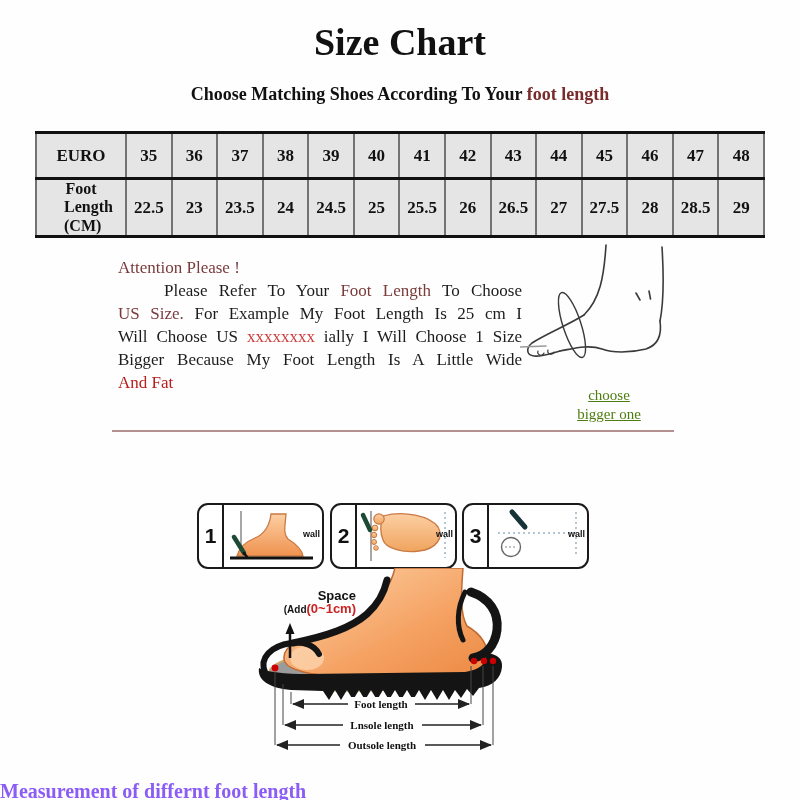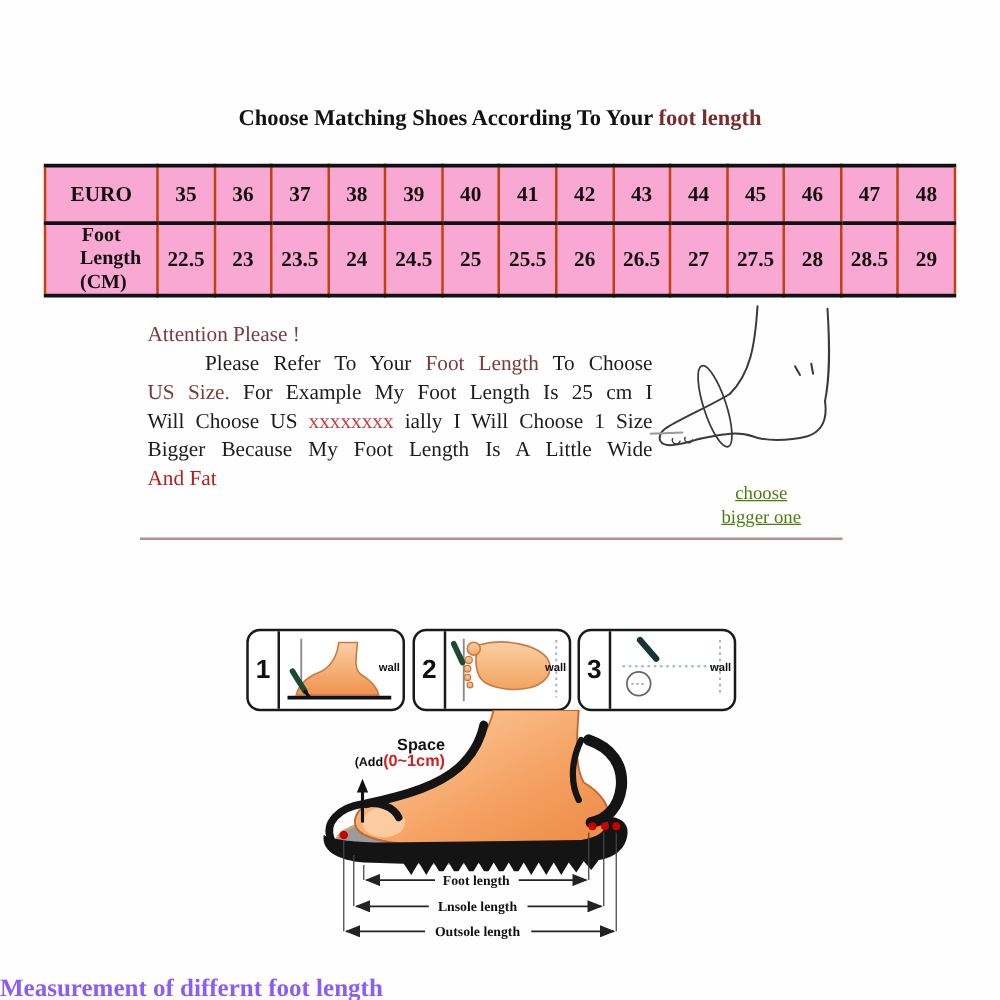--- a/index.html
+++ b/index.html
@@ -18,22 +18,22 @@
     text-align:center; font-size:18px; font-weight:bold; color:#111;
   }
   .subtitle .accent { color:#7a2b2b; }
 
   table.size {
     position:absolute; left:35px; top:131px; width:730px;
     border-collapse:collapse; table-layout:fixed;
     border-top:3px solid #111; border-bottom:3px solid #111;
   }
   table.size th, table.size td {
-    border:2px solid #c2410c; text-align:center; vertical-align:middle;
-    font-weight:bold; font-size:17px; color:#111; background:#f9a8d4;
+    border:2px solid #737373; text-align:center; vertical-align:middle;
+    font-weight:bold; font-size:17px; color:#111; background:#e5e5e5;
   }
   table.size col.lab { width:90px; }
   table.size tr.r1 th, table.size tr.r1 td { height:46px; border-bottom:3px solid #111; }
   table.size tr.r2 th, table.size tr.r2 td { height:58px; }
   table.size th.corner2 { font-size:16px; line-height:1.15; padding:0 27px; }
 
   .attention {
     position:absolute; left:118px; top:256px; width:404px;
     font-size:17px; line-height:23px;
   }
@@ -87,20 +87,21 @@
   }
   .mlabel {
     font-family:"Liberation Serif", serif; font-weight:bold; font-size:11px; fill:#111;
   }
 </style>
 </head>
 <body>
 
 <div class="page">
 
+  <div class="title">Size Chart</div>
 
   <div class="subtitle"><span>Choose Matching Shoes According To Your </span><span class="accent">foot length</span></div>
 
   <table class="size">
     <colgroup>
         <col class="lab">
       </colgroup>
     <tbody>
       <tr class="r1">
         <th>EURO</th>

